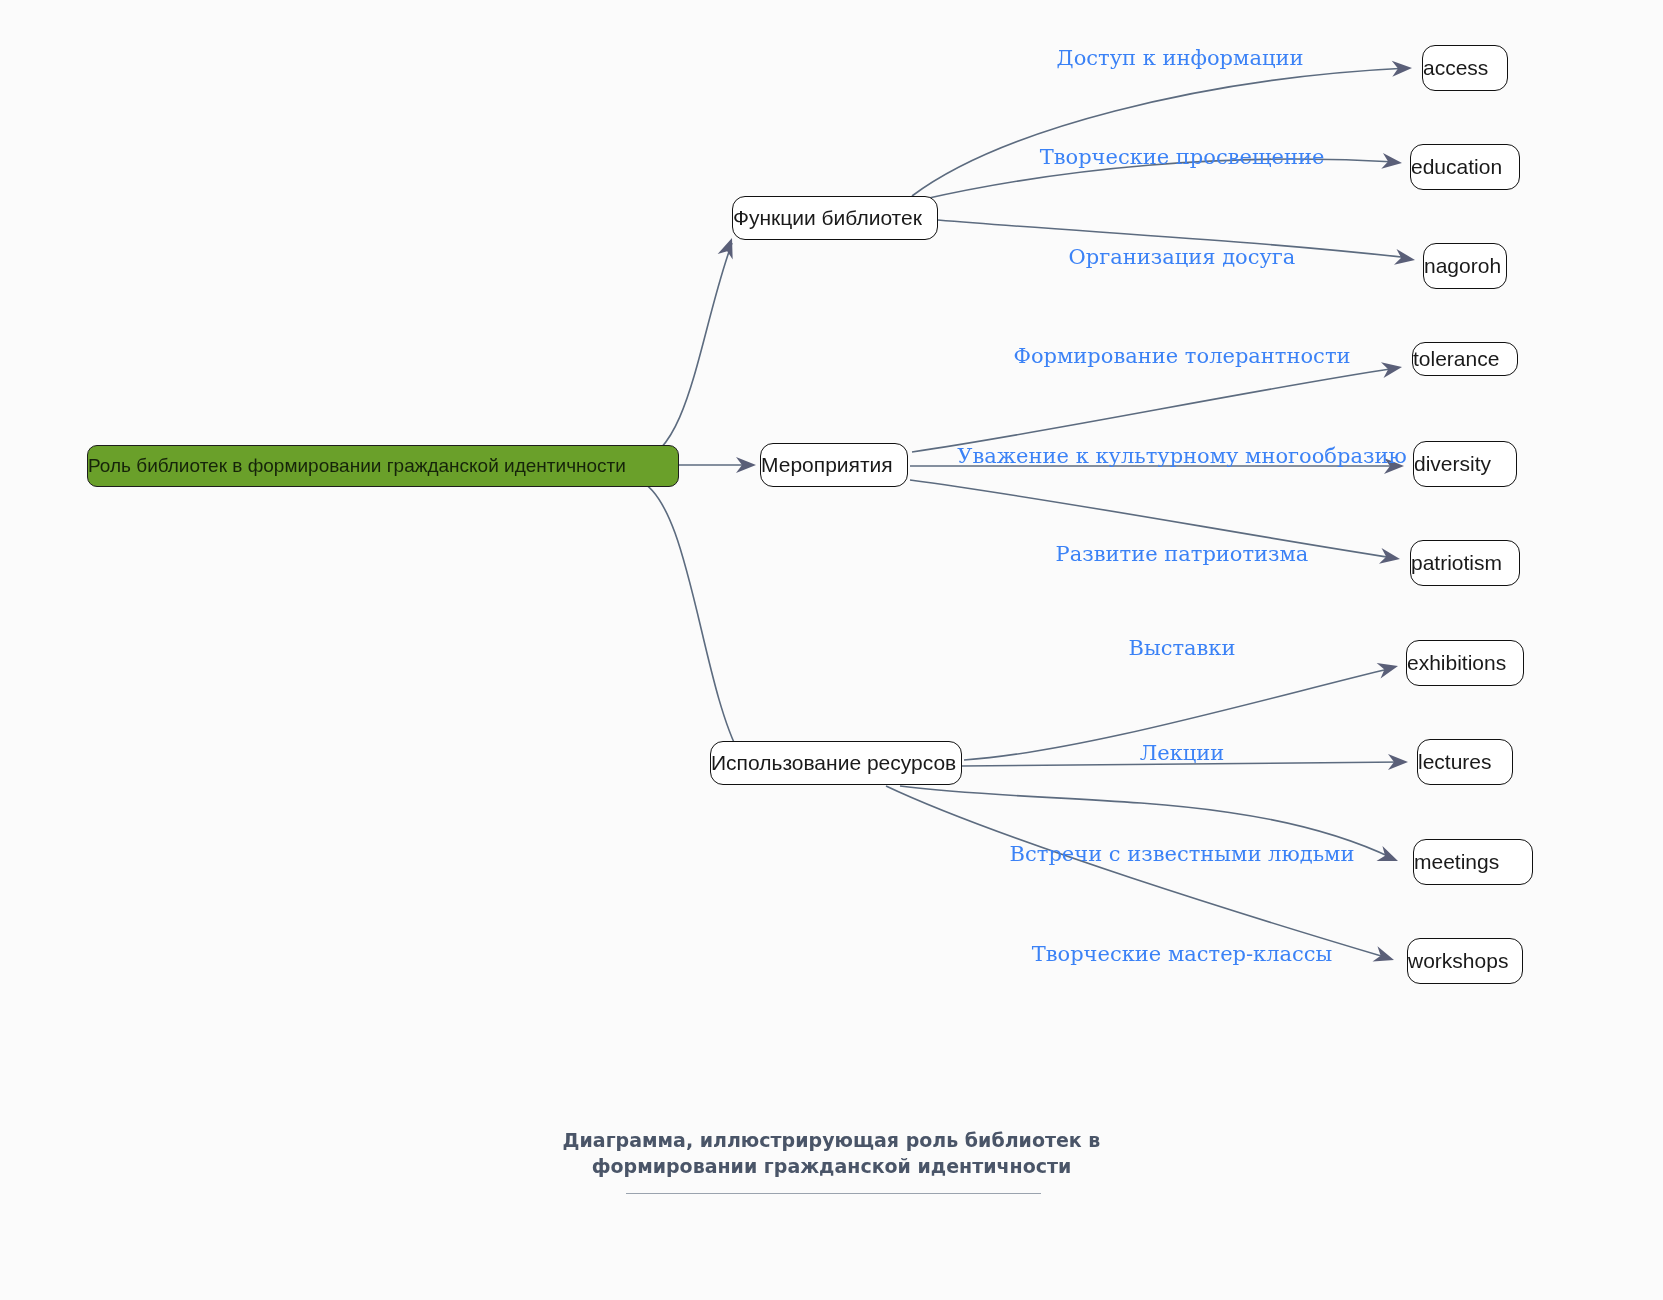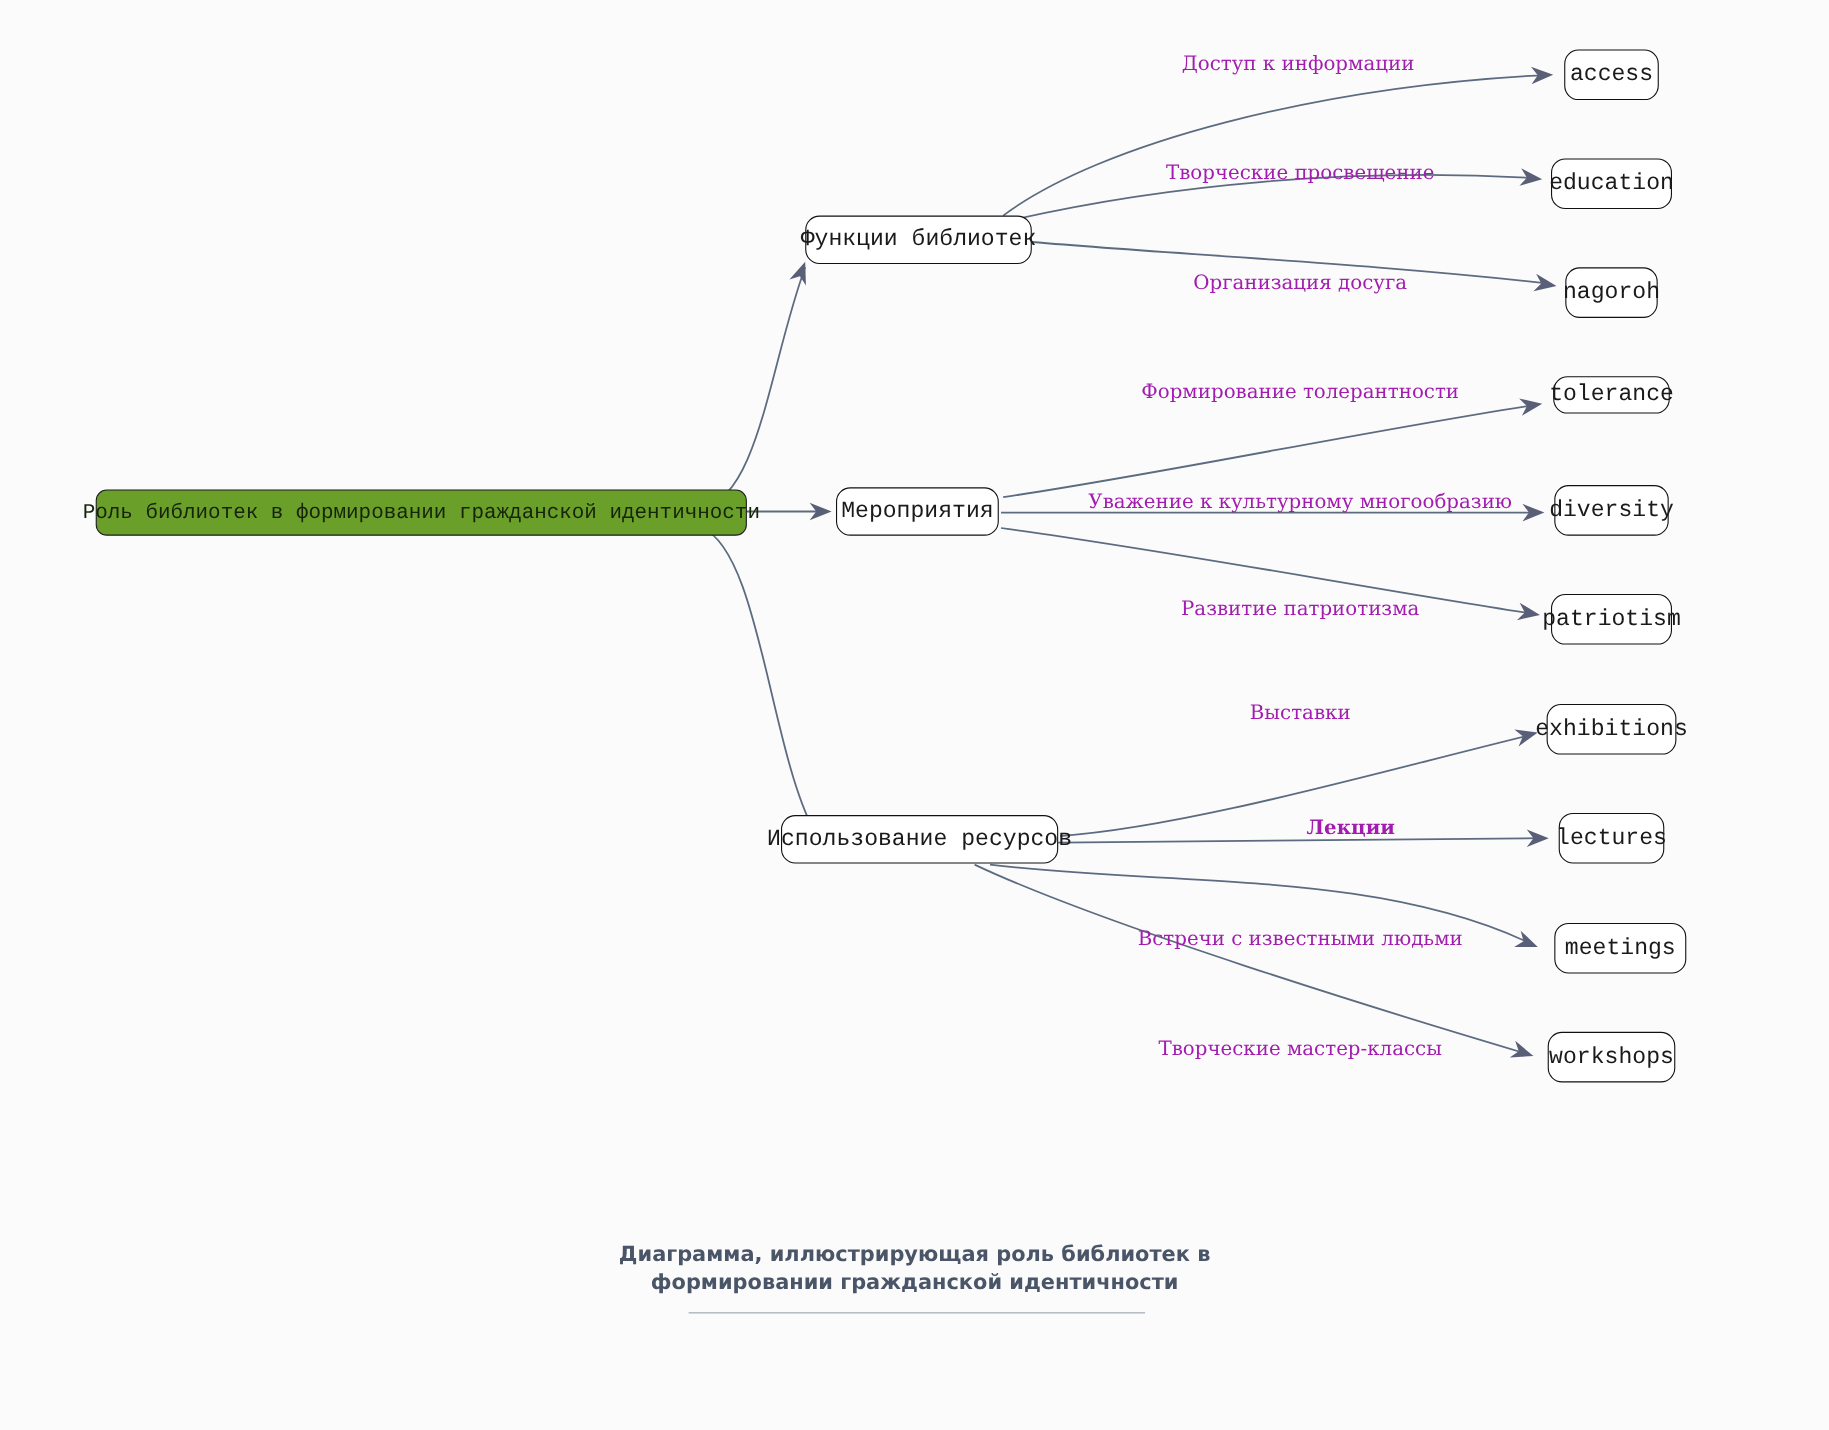--- a/index.html
+++ b/index.html
@@ -24,48 +24,47 @@
   .edge-path {
     fill: none;
     stroke: #5c6b7f;
     stroke-width: 1.6;
   }
   .node {
     position: absolute;
     box-sizing: border-box;
     display: flex;
     align-items: center;
-    justify-content: center;
     border: 1.6px solid #111111;
     border-radius: 11px;
     background: #ffffff;
     color: #1a1a1a;
     white-space: nowrap;
-    font-family: Liberation Mono, monospace;
+    font-family: Liberation Sans, sans-serif;
   }
   .node.root {
     background: #6aa02a;
     border: 1.6px solid #1d1d1d;
     color: #16240a;
     font-size: 19px;
     border-radius: 10px;
   }
   .node.branch {
     font-size: 21px;
     border-radius: 13px;
   }
   .node.leaf {
     font-size: 21px;
     border-radius: 13px;
   }
   .edge-label {
     position: absolute;
     font-family: "DejaVu Serif", serif;
-    font-size: 18px;
-    color: #a21caf;
+    font-size: 21px;
+    color: #3b82f6;
     white-space: nowrap;
     transform: translate(-50%, -50%);
     background: transparent;
   }
   .footer {
     position: absolute;
     left: 0;
     width: 1663px;
     text-align: center;
   }
@@ -197,21 +196,21 @@
       </div>
     </div>
   <div id="labels-layer">
       <div class="edge-label" style="left: 1180px; top: 58px;">Доступ к информации</div>
       <div class="edge-label" style="left: 1182px; top: 157px;">Творческие просвещение</div>
       <div class="edge-label" style="left: 1182px; top: 257px;">Организация досуга</div>
       <div class="edge-label" style="left: 1182px; top: 356px;">Формирование толерантности</div>
       <div class="edge-label" style="left: 1182px; top: 456px;">Уважение к культурному многообразию</div>
       <div class="edge-label" style="left: 1182px; top: 554px;">Развитие патриотизма</div>
       <div class="edge-label" style="left: 1182px; top: 648px;">Выставки</div>
-      <div class="edge-label" style="left: 1228px; top: 753px; font-weight: bold;">Лекции</div>
+      <div class="edge-label" style="left: 1182px; top: 753px;">Лекции</div>
       <div class="edge-label" style="left: 1182px; top: 854px;">Встречи с известными людьми</div>
       <div class="edge-label" style="left: 1182px; top: 954px;">Творческие мастер-классы</div>
     </div>
 
   <div class="footer footer-caption">
     <div>Диаграмма, иллюстрирующая роль библиотек в</div>
     <div>формировании гражданской идентичности</div>
   </div>
   <div class="footer-rule"></div>
 

